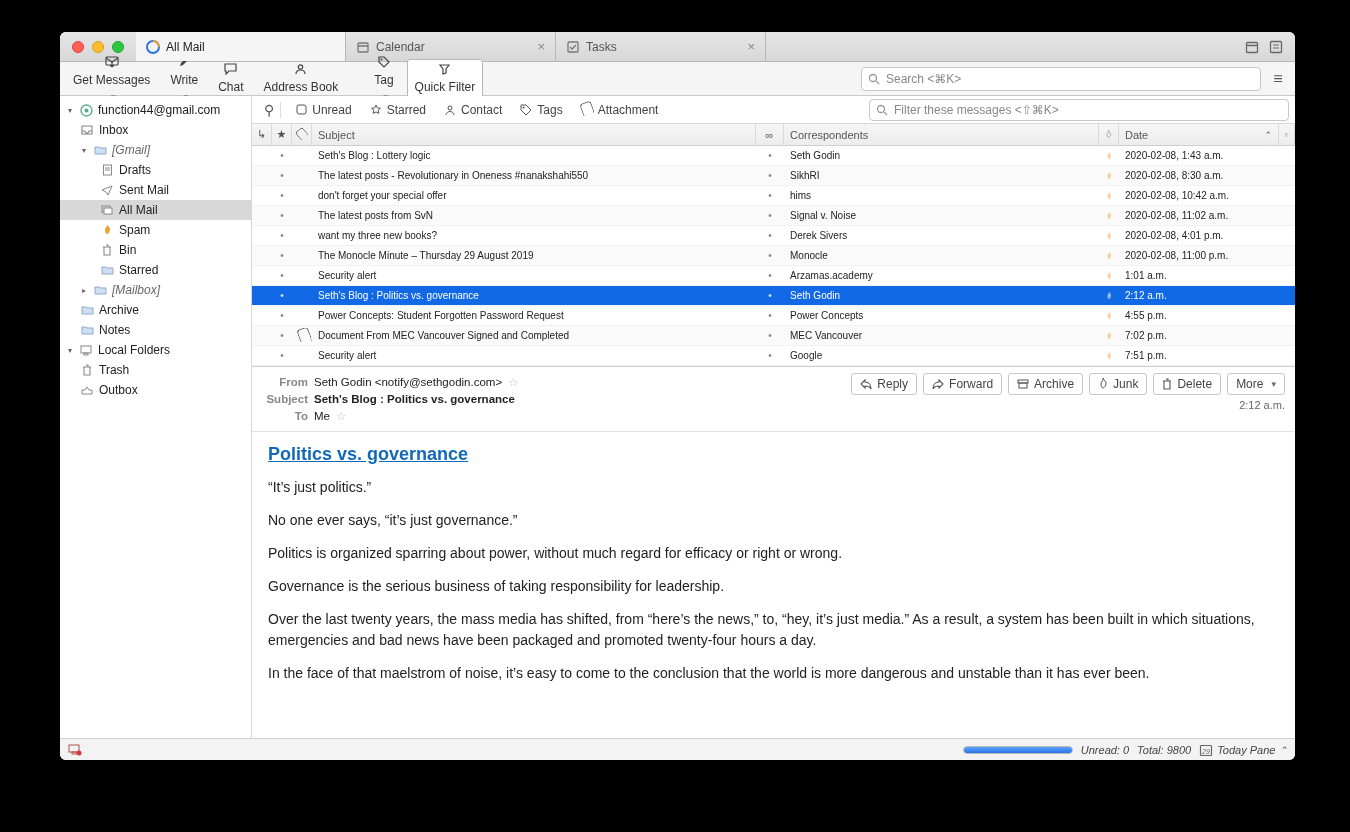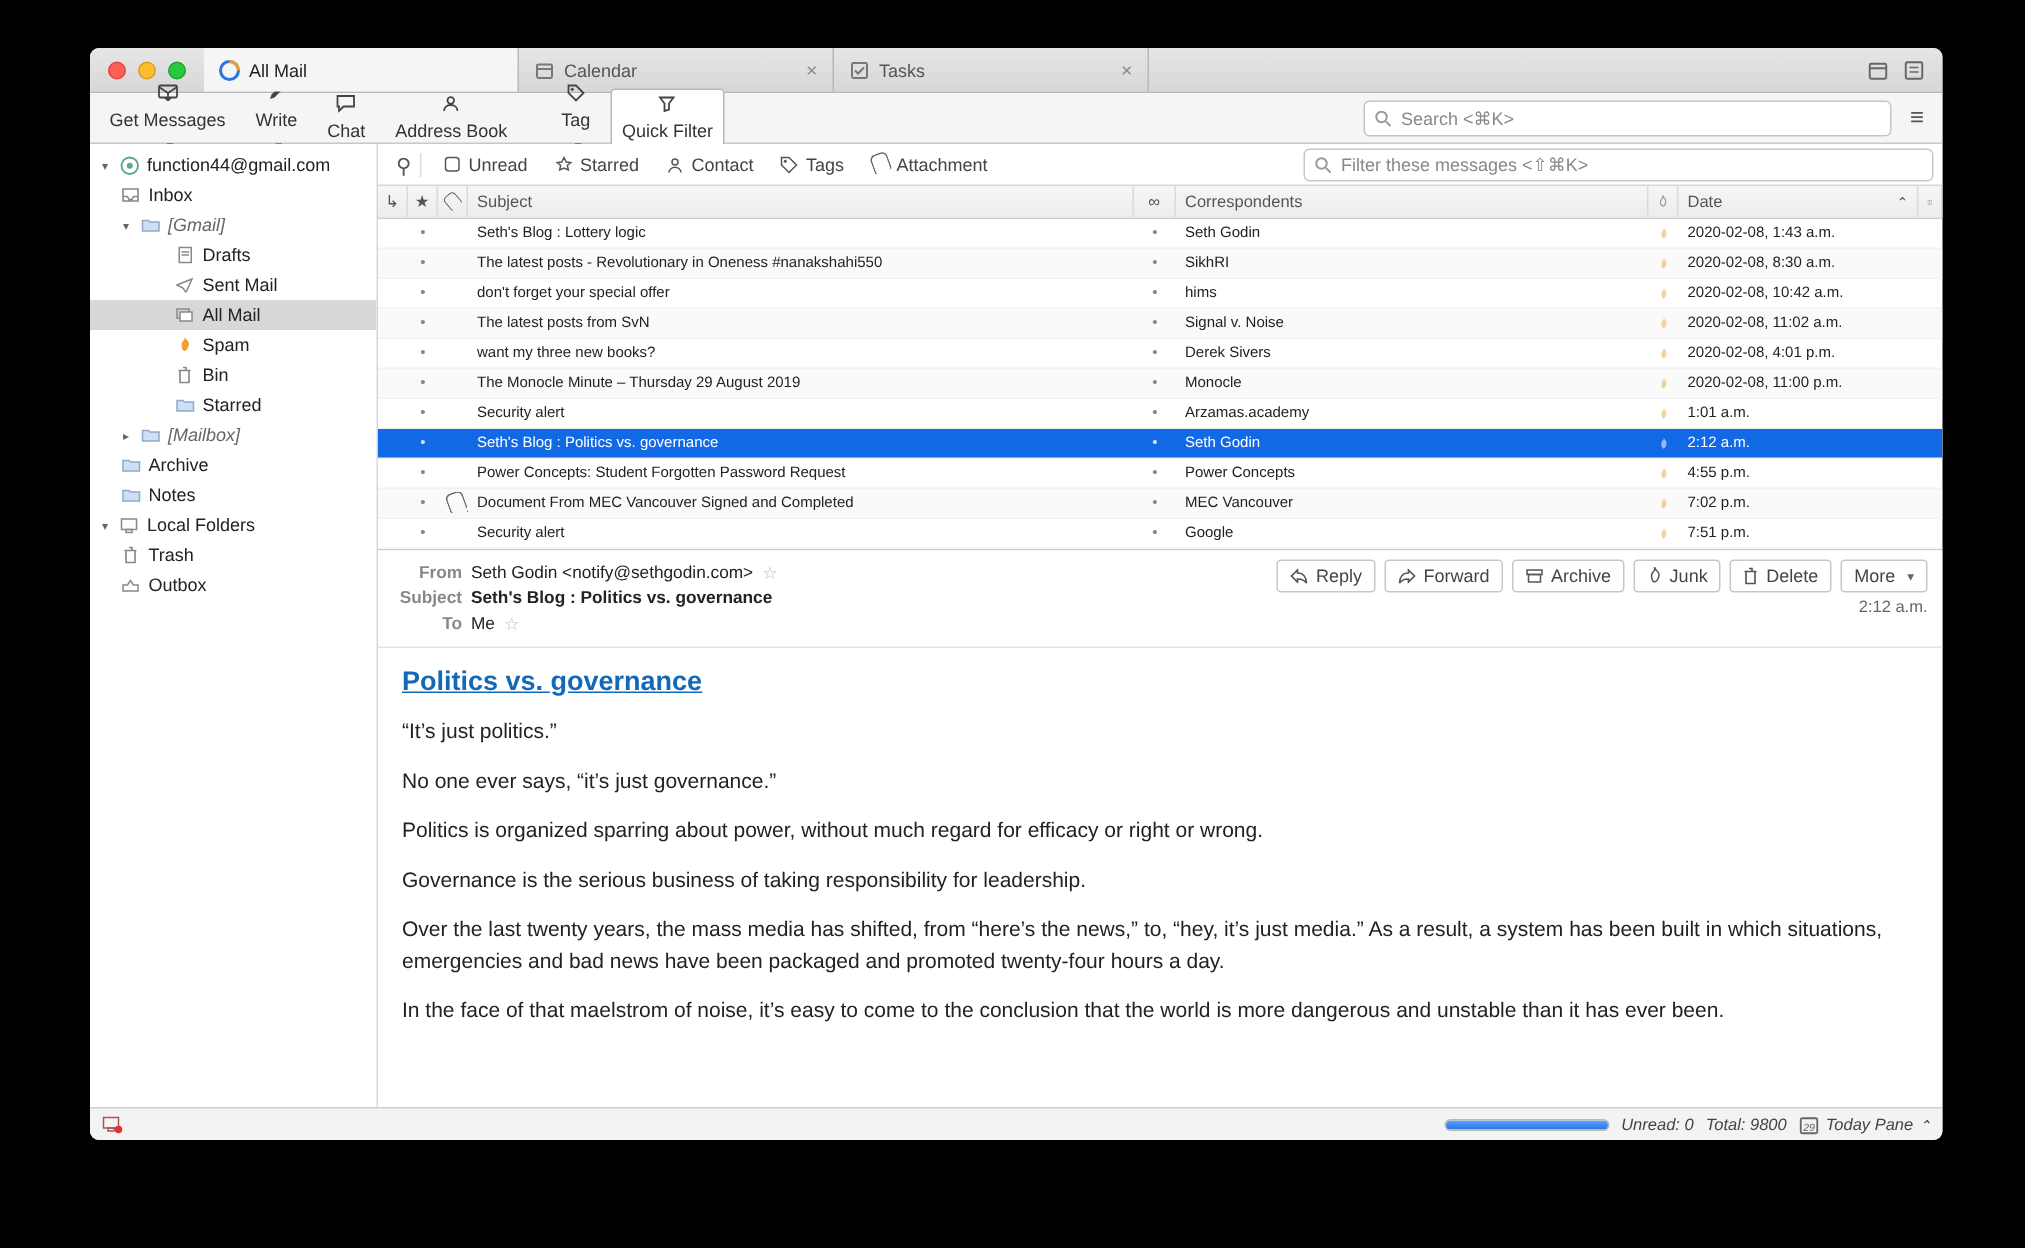--- a/index.html
+++ b/index.html
@@ -16,28 +16,28 @@
   .tab.active { background:#f5f5f5; color:#222;}
   .tab .tclose { margin-left:auto; font-size:13px; color:#888; cursor:pointer; }
   .tab .ticon { width:14px; height:14px; display:inline-flex; align-items:center; justify-content:center;}
   .titlebar .spacer { flex:1; }
   .title-right { display:flex; align-items:center; gap:10px; padding:0 12px; color:#555; }
   
   .toolbar { height:34px; background:#f5f5f5; border-bottom:1px solid #c8c8c8; display:flex; align-items:center; gap:6px; padding:0 6px; }
   .tbtn { display:flex; align-items:center; gap:5px; padding:4px 7px; border-radius:3px; color:#333; cursor:pointer;flex-direction:column; }
   .tbtn.brd { border:1px solid #b8b8b8; background:#fff; }
   .drop::after { content:"▾"; font-size:9px; margin-left:3px; color:#666; }
-  .searchbox { margin-left:auto; width:352px; height:24px; border:1px solid #c5c5c5; border-radius:4px; background:#fff; display:flex; align-items:center; padding:0 6px; color:#888; gap:6px;}
+  .searchbox { margin-left:auto; width:400px; height:24px; border:1px solid #c5c5c5; border-radius:4px; background:#fff; display:flex; align-items:center; padding:0 6px; color:#888; gap:6px;}
   .menu-icon { width:22px; text-align:center; font-size:16px; color:#555; cursor:pointer; }
   
   .body { flex:1; display:flex; min-height:0; }
   .folders { width:192px; background:#fff; border-right:1px solid #d7d7d7; padding-top:4px; overflow:hidden;}
   .fitem { display:flex; align-items:center; gap:5px; height:20px; padding:0 6px; cursor:pointer; white-space:nowrap;}
   .fitem.sel { background:#d8d8d8; }
-  .indent1{padding-left:20px;} .indent2{padding-left:56px;}
+  .indent1{padding-left:20px;} .indent2{padding-left:40px;}
   .twisty{font-size:8px;color:#666;width:8px;display:inline-block;text-align:center;}
   .ficon{width:14px;height:14px;display:inline-flex;align-items:center;justify-content:center;color:#7a7a7a;}
   .ficon.folder{color:#8fa9c9;}
   .ficon.trash{color:#888;}
   .ficon.spam{color:#f09030;}
   .right { flex:1; display:flex; flex-direction:column; min-width:0;}
   
   .filterbar{ height:28px; border-bottom:1px solid #d7d7d7; display:flex; align-items:center; gap:4px; padding:0 6px; background:#fff;}
   .fchip{display:flex;align-items:center;gap:5px;padding:3px 7px;border-radius:3px;cursor:pointer;color:#444;}
   .pin{font-size:14px;color:#555;cursor:pointer;padding:0 6px;border-right:1px solid #ddd;margin-right:4px;}

